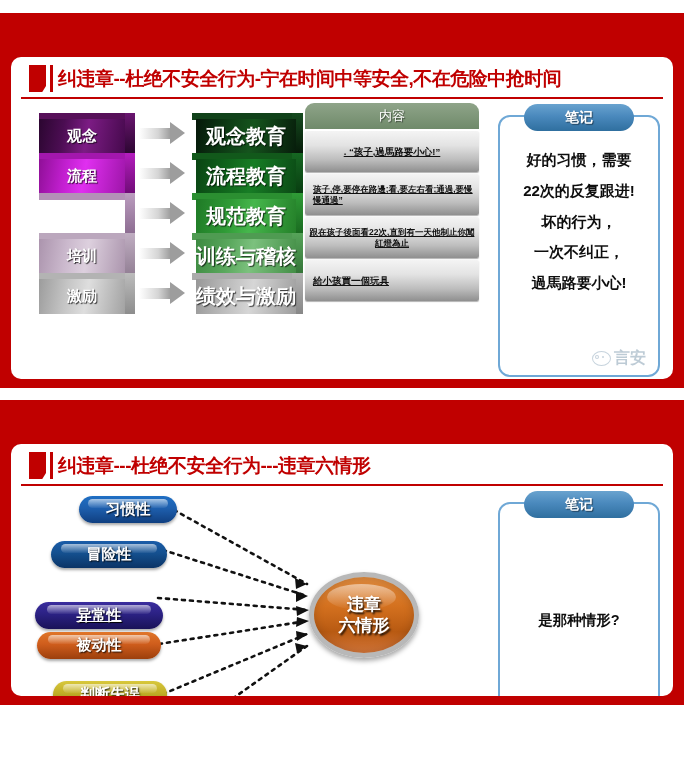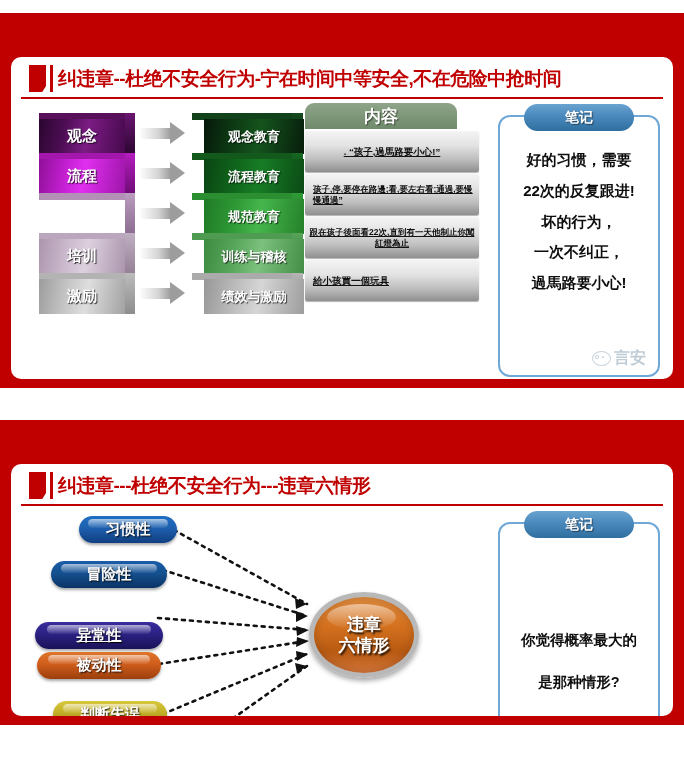--- a/index.html
+++ b/index.html
@@ -2,21 +2,21 @@
 <html><head>
 <meta charset="utf-8">
 <style>
   html,body{margin:0;padding:0;background:#ffffff;}
   body{width:684px;height:780px;font-family:"Liberation Sans","DejaVu Sans",sans-serif;overflow:hidden;}
   .page{position:relative;width:684px;height:780px;background:#ffffff;}
 
   
   .slide{position:absolute;left:0;width:684px;background:#c00000;}
   #slide-1{top:13px;height:375px;}
-  #slide-2{top:400px;height:305px;margin-top:20px;}
+  #slide-2{top:400px;height:305px;}
   .slide-inner{position:absolute;left:11px;right:11px;bottom:9px;background:#ffffff;
                border-radius:10px;overflow:hidden;}
   #slide-1 .slide-inner{top:44px;}
   #slide-2 .slide-inner{top:44px;}
 
   
   .title-row{position:absolute;left:10px;right:6px;top:5px;height:33px;display:flex;align-items:center;padding-left:8px;}
   .title-flag{width:17px;height:27px;background:#c00000;flex:0 0 auto;margin-right:4px;
               clip-path:polygon(0 0,100% 0,100% 78%,78% 100%,0 100%);}
   .title-bar{width:3px;height:27px;background:#c00000;margin-right:5px;flex:0 0 auto;}
@@ -40,23 +40,23 @@
   .p2 .top{background:#a317ad;} .p2 .side{background:linear-gradient(180deg,#b41dbe,#6f0c76);}
   .p3 .face{background:linear-gradient(100deg,#9e76a4 0%,#c9a7cd 32%,#dcc3df 55%,#a37fa8 100%);}
   .p3 .top{background:#b391b7;} .p3 .side{background:linear-gradient(180deg,#bb9dbf,#8c6c91);}
   .p4 .face{background:linear-gradient(100deg,#ab94ad 0%,#cbb9cd 32%,#ddd0de 55%,#ab95ad 100%);}
   .p4 .top{background:#bba7bd;} .p4 .side{background:linear-gradient(180deg,#c0aec2,#938095);}
   .p5 .face{background:linear-gradient(100deg,#9c9c9c 0%,#c5c5c5 32%,#dedede 55%,#a2a2a2 100%);}
   .p5 .top{background:#b3b3b3;} .p5 .side{background:linear-gradient(180deg,#bcbcbc,#8d8d8d);}
 
   
   .gblk{position:relative;width:100px;height:41px;margin-bottom:-1px;}
-  .gblk .face{position:absolute;left:12px;top:6px;width:100px;height:35px;
+  .gblk .face{position:absolute;left:4px;top:6px;width:100px;height:35px;
               display:flex;align-items:center;justify-content:center;
-              color:#fff;font-weight:bold;font-size:13px;white-space:nowrap;
+              color:#fff;font-weight:bold;font-size:20px;white-space:nowrap;
               text-shadow:1px 1px 1px rgba(0,0,0,.7);}
   .gblk .top{position:absolute;left:0;top:0;width:100px;height:7px;}
   .gblk .side{position:absolute;left:100px;top:0;width:11px;height:41px;}
   .g1 .face{background:linear-gradient(100deg,#06180a 0%,#0d3b14 30%,#15541d 55%,#071d0b 100%);}
   .g1 .top{background:#11421a;} .g1 .side{background:linear-gradient(180deg,#154a1e,#061a09);}
   .g2 .face{background:linear-gradient(100deg,#0a4413 0%,#10661c 32%,#177d25 55%,#0b4a15 100%);}
   .g2 .top{background:#12591b;} .g2 .side{background:linear-gradient(180deg,#166722,#083c10);}
   .g3 .face{background:linear-gradient(100deg,#1f7a26 0%,#2f9a36 32%,#46b74c 55%,#248029 100%);}
   .g3 .top{background:#2b8f31;} .g3 .side{background:linear-gradient(180deg,#2f9b36,#1a6a20);}
   .g4 .face{background:linear-gradient(100deg,#3d8a41 0%,#5aa85d 32%,#7cc17e 55%,#438e46 100%);}
@@ -68,23 +68,23 @@
   .arrows{position:absolute;}
   .arrow{position:relative;width:50px;height:41px;margin-bottom:-1px;}
   .arrow .shaft{position:absolute;left:0;top:15px;width:32px;height:11px;
                 background:linear-gradient(90deg,#ffffff,#d5d5d5 60%,#9b9b9b);}
   .arrow .head{position:absolute;left:31px;top:9px;width:0;height:0;
                border-top:11px solid transparent;border-bottom:11px solid transparent;
                border-left:15px solid #9d9d9d;}
 
   
   .content-col{position:absolute;}
-  .content-head{width:152px;height:26px;background:linear-gradient(180deg,#8fa489,#6f8a6a);
+  .content-head{width:174px;height:26px;background:linear-gradient(180deg,#8fa489,#6f8a6a);
                 border-radius:9px 9px 0 0;display:flex;align-items:center;justify-content:center;
-                color:#fff;font-weight:bold;font-size:17px;text-shadow:1px 1px 1px rgba(0,0,0,.5);}
+                color:#fff;font-weight:normal;font-size:13px;text-shadow:1px 1px 1px rgba(0,0,0,.5);}
   .cbox{width:174px;height:41px;margin-top:2px;border-radius:2px;
         background:linear-gradient(180deg,#f4f4f4 0%,#e3e3e3 35%,#bdbdbd 70%,#8f8f8f 100%);
         box-shadow:0 1px 1px rgba(0,0,0,.3);
         display:flex;align-items:center;justify-content:center;text-align:center;
         color:#111;font-weight:bold;font-size:9.5px;line-height:1.25;padding:0 4px;
         box-sizing:border-box;text-decoration:underline;}
   .cbox.small{font-size:8.5px;}
   .cbox.left{justify-content:flex-start;text-align:left;padding-left:8px;}
 
   
@@ -307,21 +307,20 @@
 
       <div class="oval" style="left:298px;top:128px;">
         <span class="gl"></span>
         <span>违章</span>
         <span>六情形</span>
       </div>
 
       <div class="notes" id="notes-2" style="left:487px;top:58px;width:158px;height:258px;">
         <div class="notes-head">笔记</div>
         <div class="notes-body">
-          <div class="ln">你觉得概率最大的</div>
           <div class="ln">是那种情形?</div>
         </div>
         <div class="wm">
           <span class="bub"></span>
           <span>言安</span>
         </div>
       </div>
 
     </div>
   </div>

